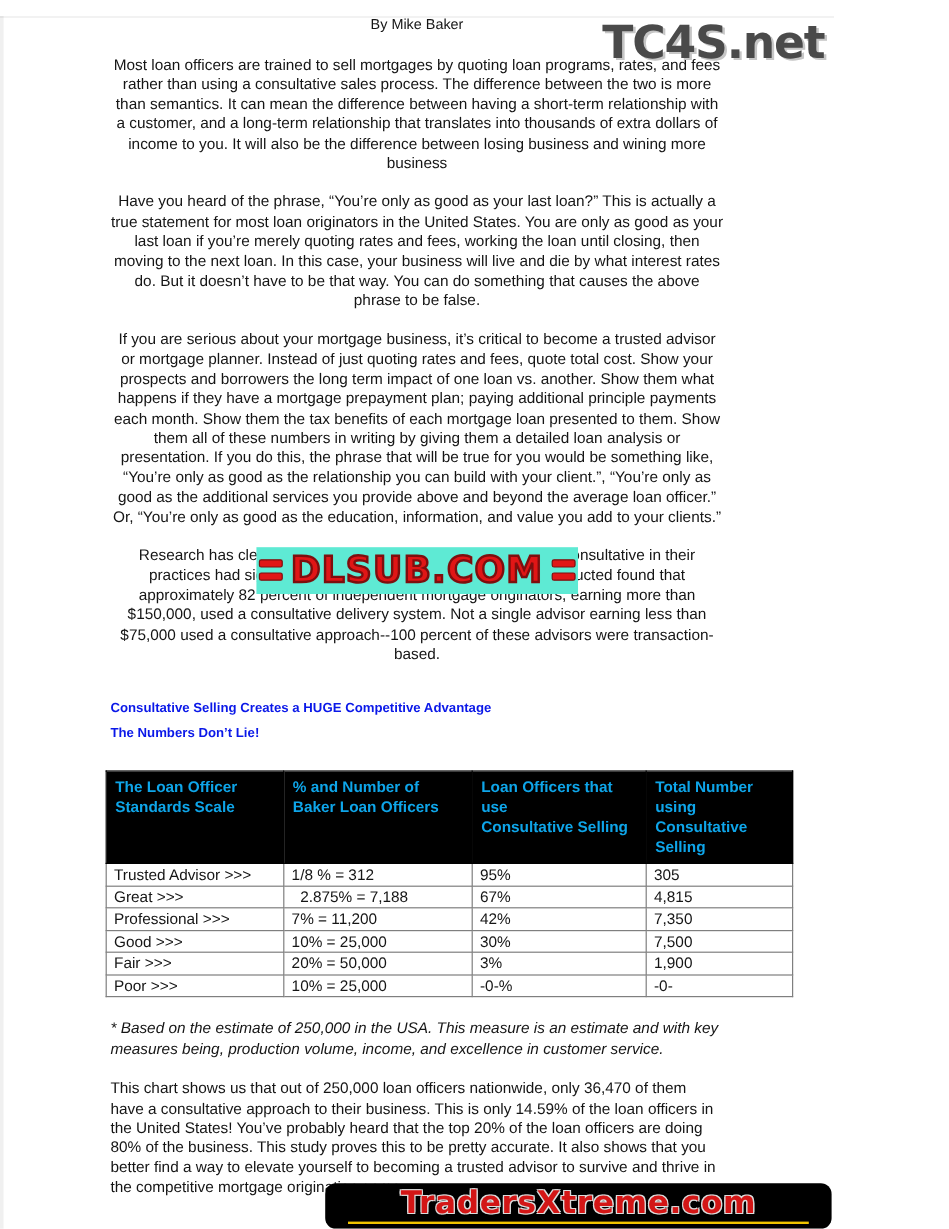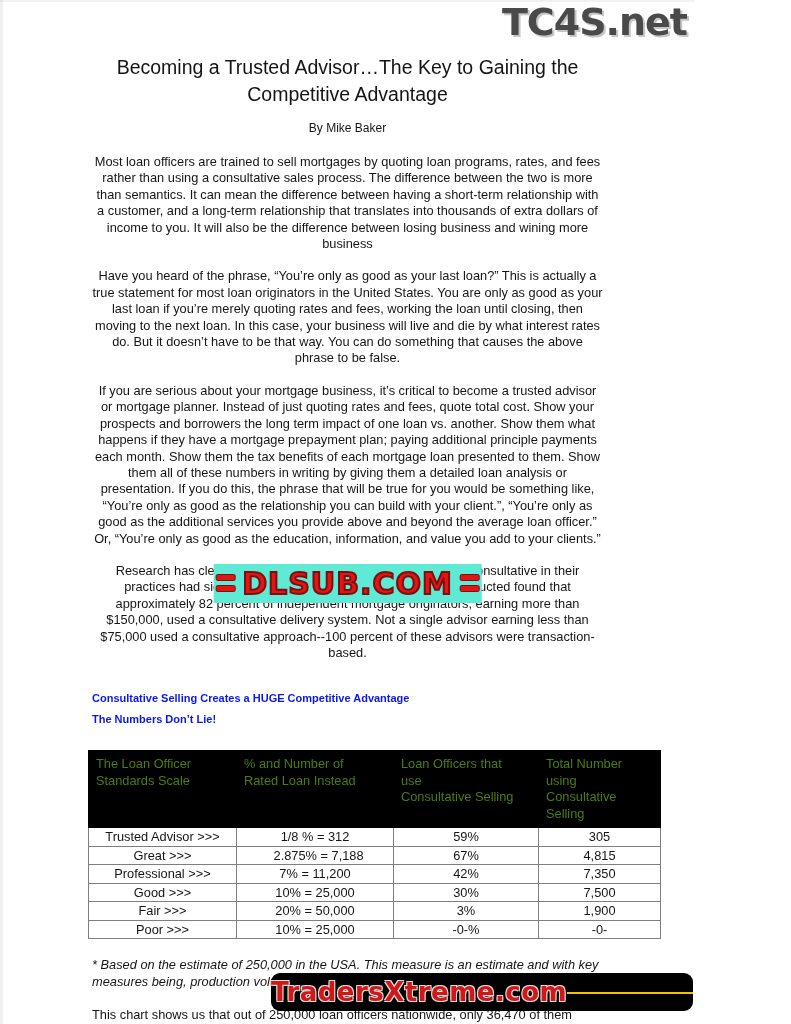--- a/index.html
+++ b/index.html
@@ -73,50 +73,49 @@
     font-size: 11px; line-height: 21px; font-weight: 700;
     color: #0a18e8;
   }
 
   table.stats {
     border-collapse: collapse; table-layout: fixed;
     margin-top: 20px; margin-left: -4px;
     width: 572px;
   }
   table.stats th {
-    background: #000; color: #4d7c0f;
-    font-weight: 400; text-align: left; vertical-align: top;
+    background: #000; color: #0ea5e9;
+    font-weight: 700; text-align: left; vertical-align: top;
     padding: 5px 7px; font-size: 12.8px; line-height: 16.5px;
     white-space: pre-wrap; border: 1px solid #000;
   }
   table.stats td {
     border: 1px solid #7f7f7f;
     padding: 1px 6px;
     font-size: 12.8px; line-height: 15.5px;
     white-space: pre-wrap;
     background: #fff;
-    text-align: center;
   }
 
   .footnote {
     font-style: italic;
     font-size: 12.8px; line-height: 16.4px;
     margin-top: 18px;
   }
   .closing {
     font-size: 12.8px; line-height: 16.4px;
     margin-top: 17px;
   }
 
   
   .bottom-bar {
     position: absolute; right: 2px; bottom: 13px;
     width: 422px; height: 38px;
     background: #000; border-radius: 9px;
-    display: flex; flex-direction: row;
+    display: flex; flex-direction: column;
     align-items: center; justify-content: center; margin-top: 13px;
   }
   .bottom-text {
     font-family: "DejaVu Sans", sans-serif;
     font-size: 26px; font-weight: 800; letter-spacing: 0.5px;
     color: #d31616; line-height: 27px;
     text-shadow: -1px -1px 0 #dcdcdc, 1px -1px 0 #dcdcdc, -1px 1px 0 #dcdcdc, 1px 1px 0 #dcdcdc;
     white-space: nowrap;
   }
   .bottom-underline {
@@ -127,24 +126,20 @@
 </style>
 </head>
 <body>
 
 <div class="page">
 
   <div class="logo-top">TC4S.net</div>
 
   <div class="content">
 
-    <div class="title">
-      <div>Becoming a Trusted Advisor…The Key to Gaining the</div>
-      <div>Competitive Advantage</div>
-    </div>
 
     <div class="byline">By Mike Baker</div>
 
     <div class="para first">Most loan officers are trained to sell mortgages by quoting loan programs, rates, and fees rather than using a consultative sales process. The difference between the two is more than semantics. It can mean the difference between having a short-term relationship with a customer, and a long-term relationship that translates into thousands of extra dollars of income to you. It will also be the difference between losing business and wining more business</div>
 
     <div class="para">Have you heard of the phrase, “You’re only as good as your last loan?” This is actually a true statement for most loan originators in the United States. You are only as good as your last loan if you’re merely quoting rates and fees, working the loan until closing, then moving to the next loan. In this case, your business will live and die by what interest rates do. But it doesn’t have to be that way. You can do something that causes the above phrase to be false.</div>
 
     <div class="para">If you are serious about your mortgage business, it’s critical to become a trusted advisor or mortgage planner. Instead of just quoting rates and fees, quote total cost. Show your prospects and borrowers the long term impact of one loan vs. another.  Show them what happens if they have a mortgage prepayment plan; paying additional principle payments each month. Show them the tax benefits of each mortgage loan presented to them. Show them all of these numbers in writing by giving them a detailed loan analysis or presentation. If you do this, the phrase that will be true for you would be something like, “You’re only as good as the relationship you can build with your client.”, “You’re only as good as the additional services you provide above and beyond the average loan officer.” Or, “You’re only as good as the education, information, and value you add to your clients.”</div>
 
     <div class="p4wrap">
@@ -172,35 +167,35 @@
         <col style="width:148px">
           <col style="width:157px">
           <col style="width:145px">
           <col style="width:122px">
       </colgroup>
       <thead>
         <tr>
           <th>The Loan Officer
 Standards Scale</th>
           <th>% and Number of
-Rated Loan Instead</th>
+Baker Loan Officers</th>
           <th>Loan Officers that
 use
 Consultative Selling</th>
           <th>Total Number
 using
 Consultative
 Selling</th>
         </tr>
       </thead>
       <tbody>
         <tr>
           <td>Trusted Advisor &gt;&gt;&gt;</td>
           <td>1/8 % = 312</td>
-          <td>59%</td>
+          <td>95%</td>
           <td>305</td>
         </tr>
         <tr>
           <td>Great &gt;&gt;&gt;</td>
           <td>  2.875% = 7,188</td>
           <td>67%</td>
           <td>4,815</td>
         </tr>
         <tr>
           <td>Professional &gt;&gt;&gt;</td>

